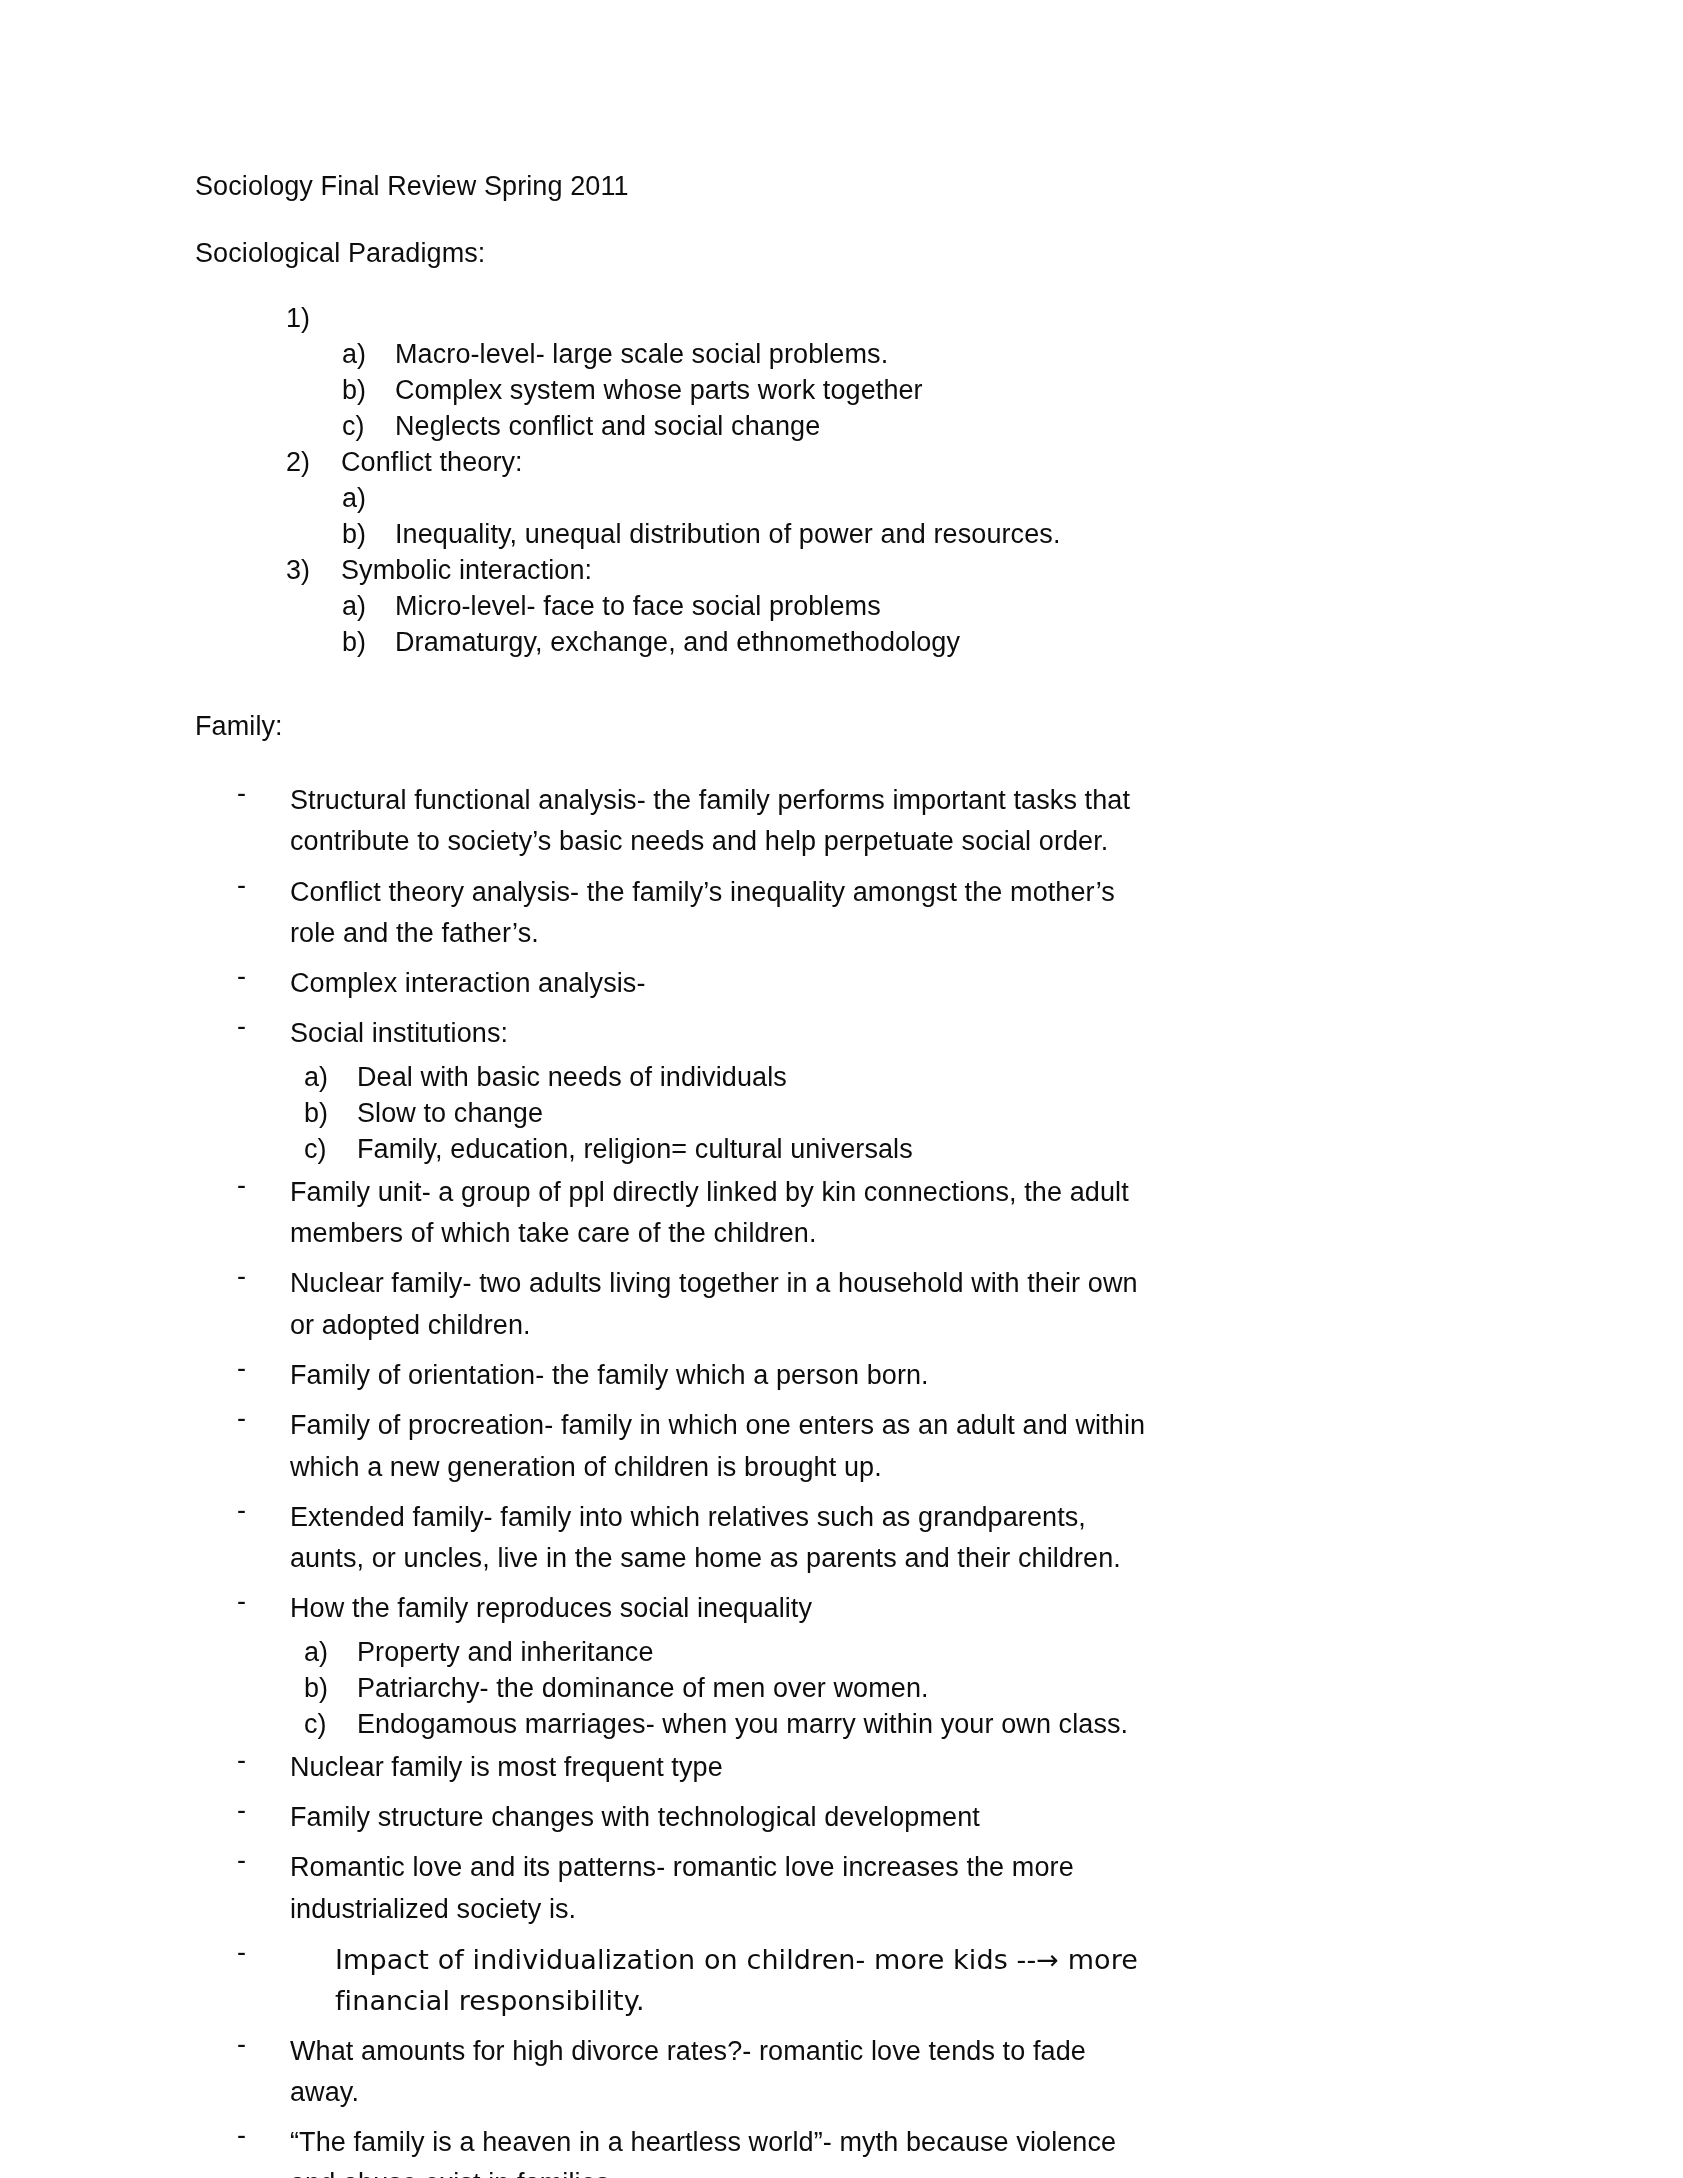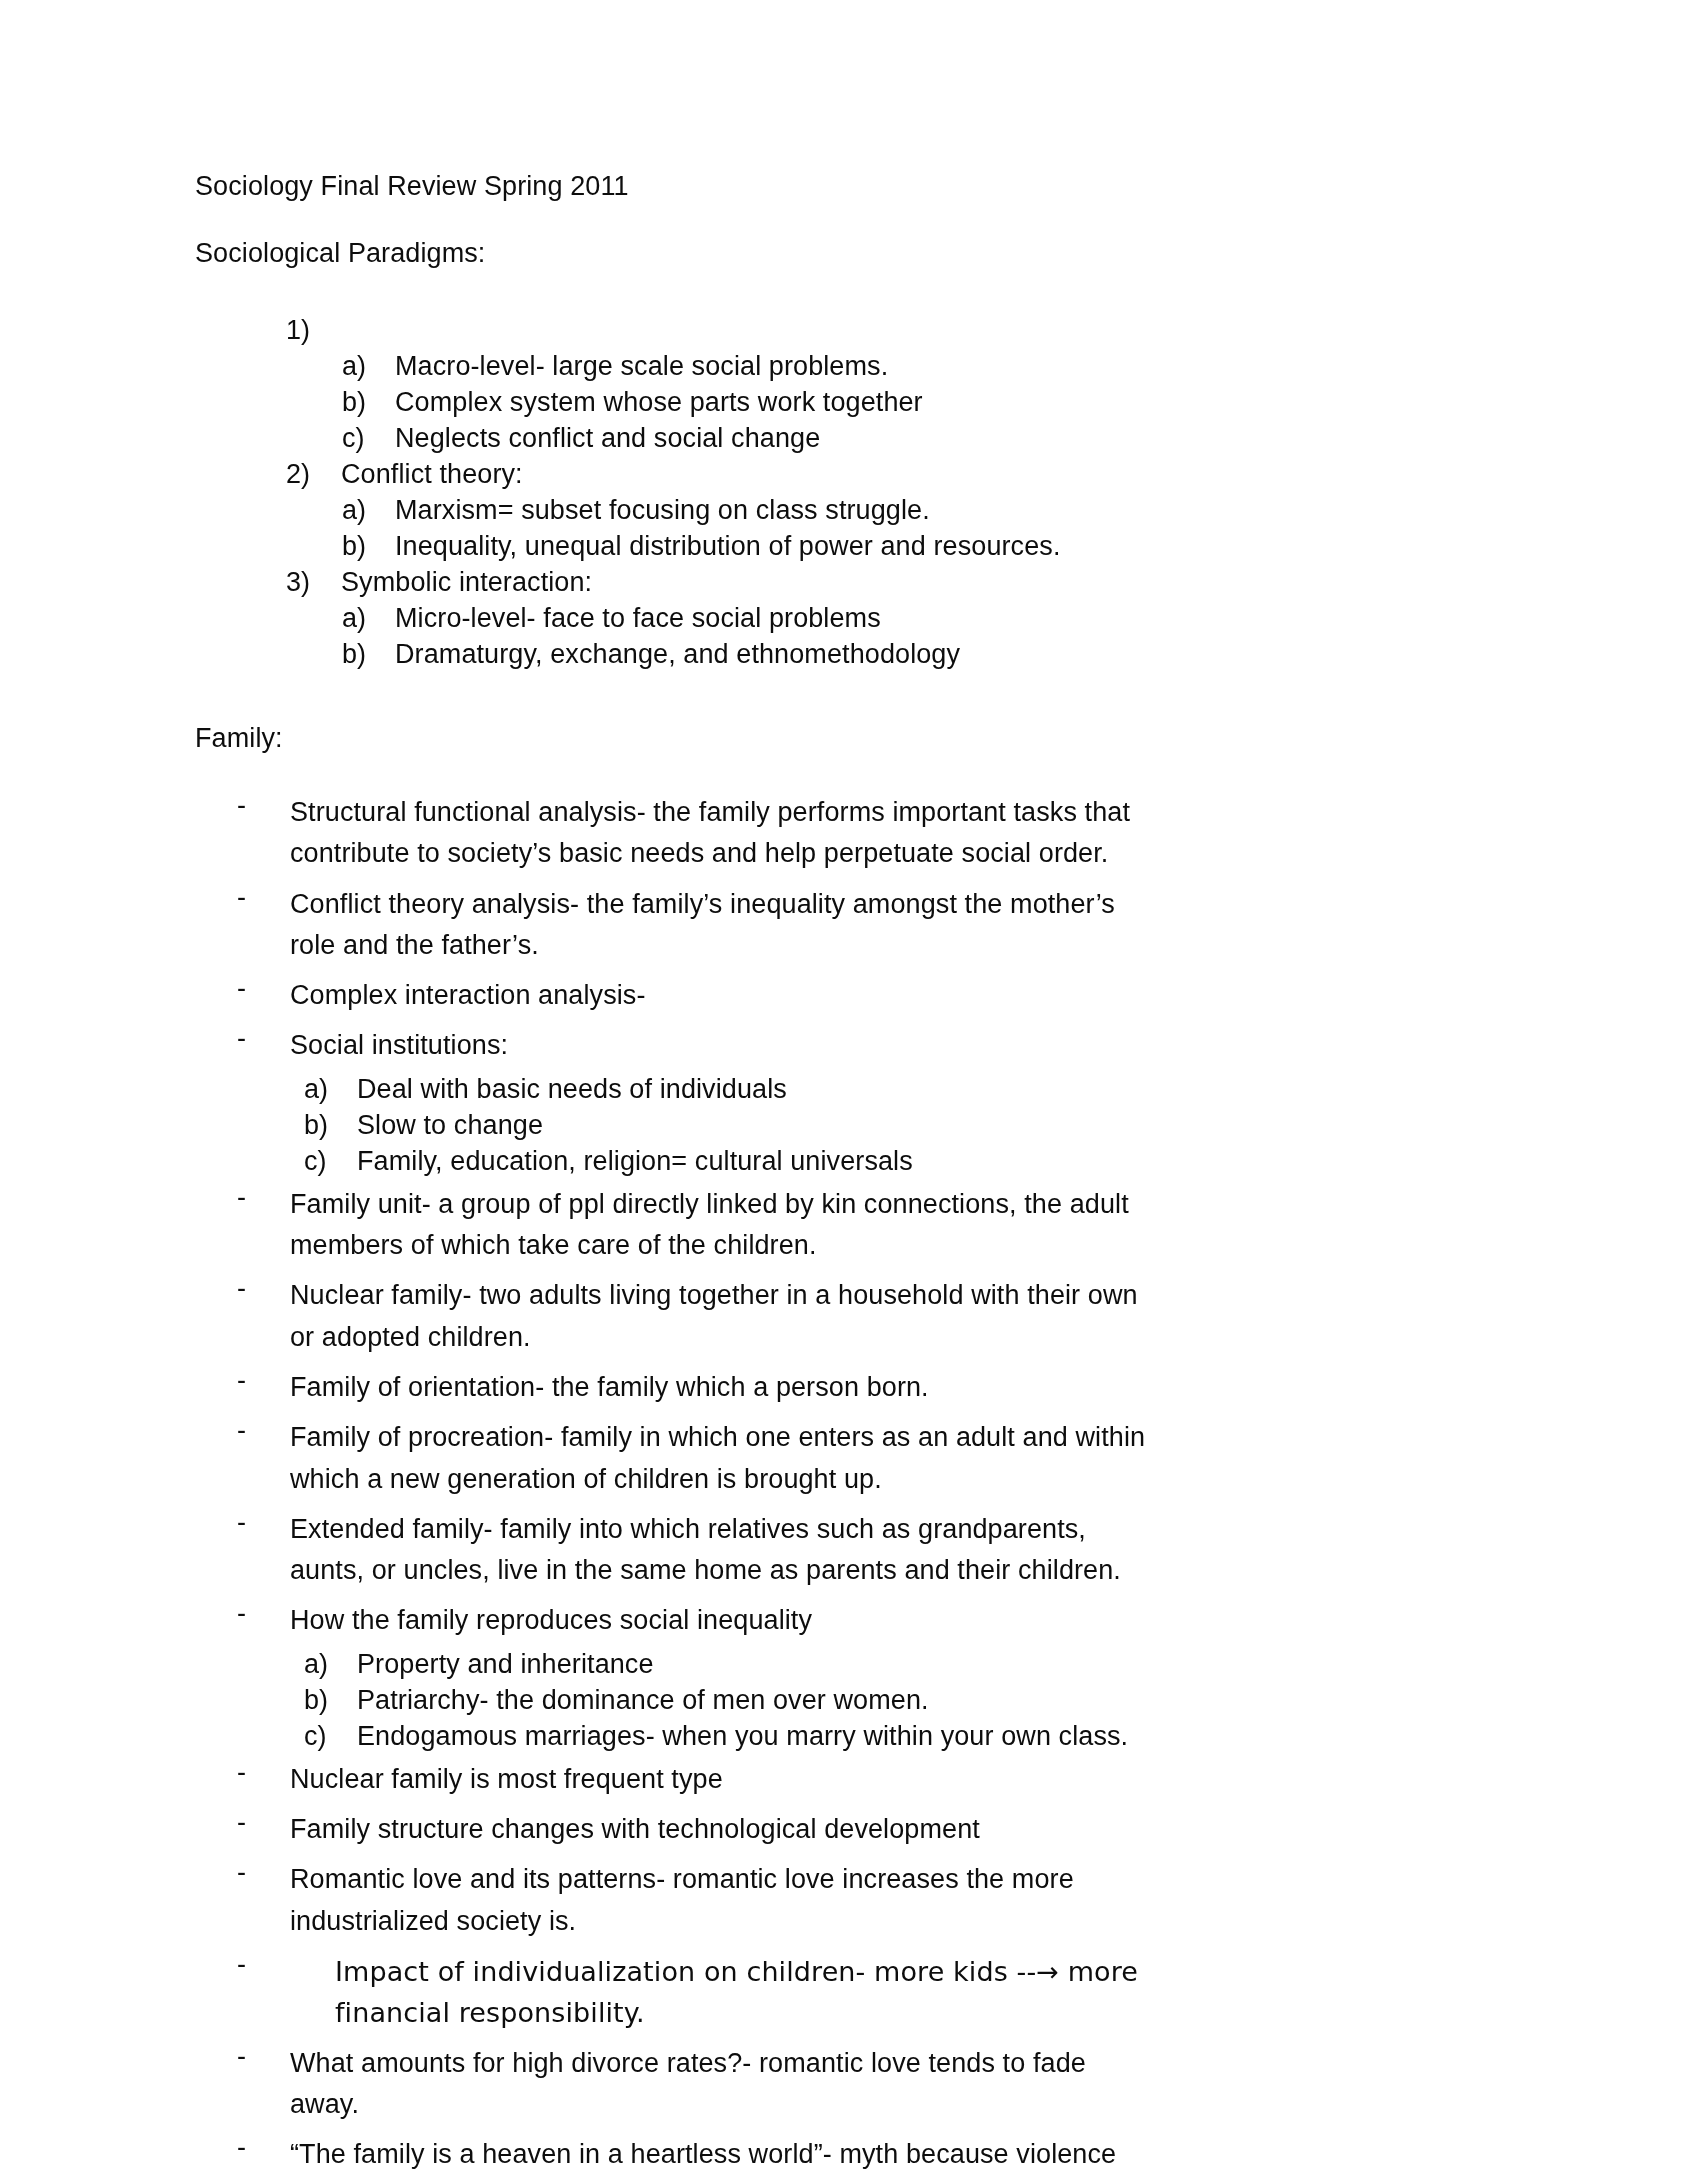--- a/index.html
+++ b/index.html
@@ -25,21 +25,21 @@
     line-height: 1.0;
     color: #0d0d0d;
     letter-spacing: 0.1px;
   }
 
   
   .para {
     margin: 0 0 40px 0;
     white-space: pre-wrap;
   }
-  .para.tight { margin-bottom: 50px; }
+  .para.tight { margin-bottom: 38px; }
 
   
   .list-num { margin: 0; padding: 0; list-style: none; }
   .li-num {
     display: flex;
     align-items: flex-start;
     margin: 0 0 9px 0;
     padding-left: 91px;
   }
   .li-num > .marker {
@@ -119,21 +119,20 @@
         </li>
       </ul>
 
       <li class="li-num">
         <span class="marker">2)</span>
         <span class="content">Conflict theory:</span>
       </li>
       <ul class="list-alpha">
         <li class="li-alpha">
           <span class="marker">a)</span>
-          <span class="content">Marxism= subset focusing on class struggle.</span>
         </li>
         <li class="li-alpha">
           <span class="marker">b)</span>
           <span class="content">Inequality, unequal distribution of power and resources.</span>
         </li>
       </ul>
 
       <li class="li-num">
         <span class="marker">3)</span>
         <span class="content">Symbolic interaction:</span>

